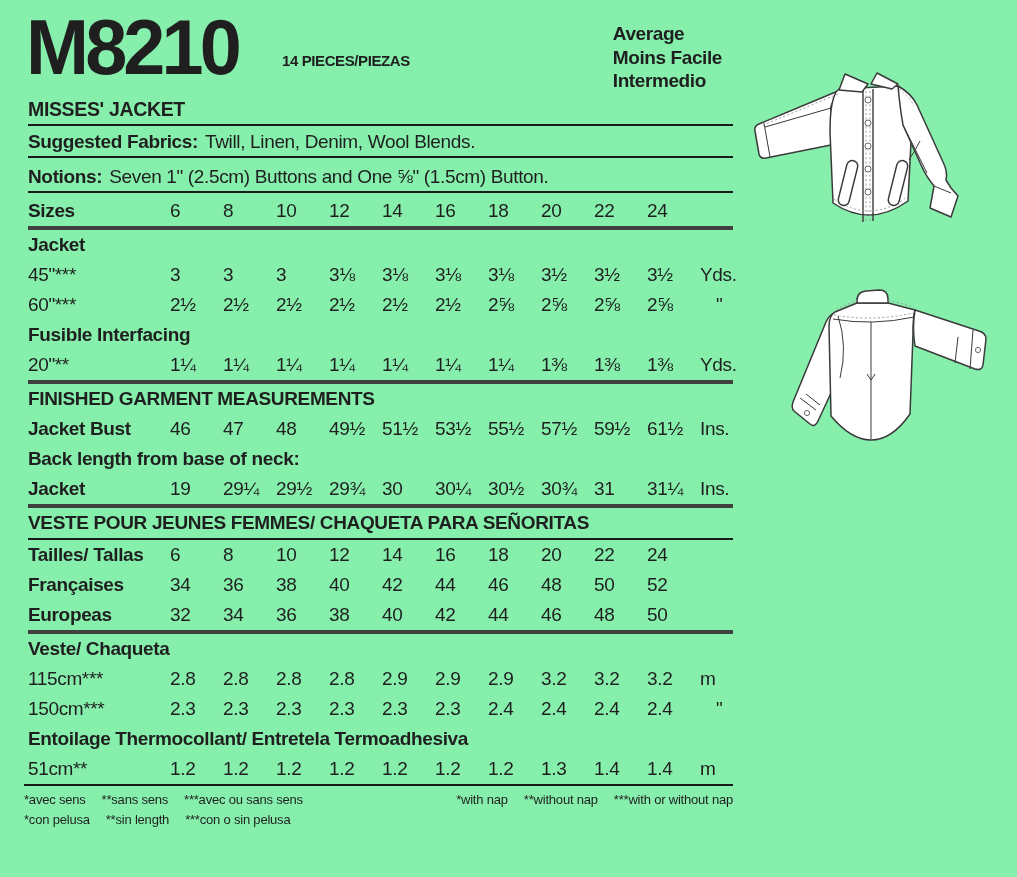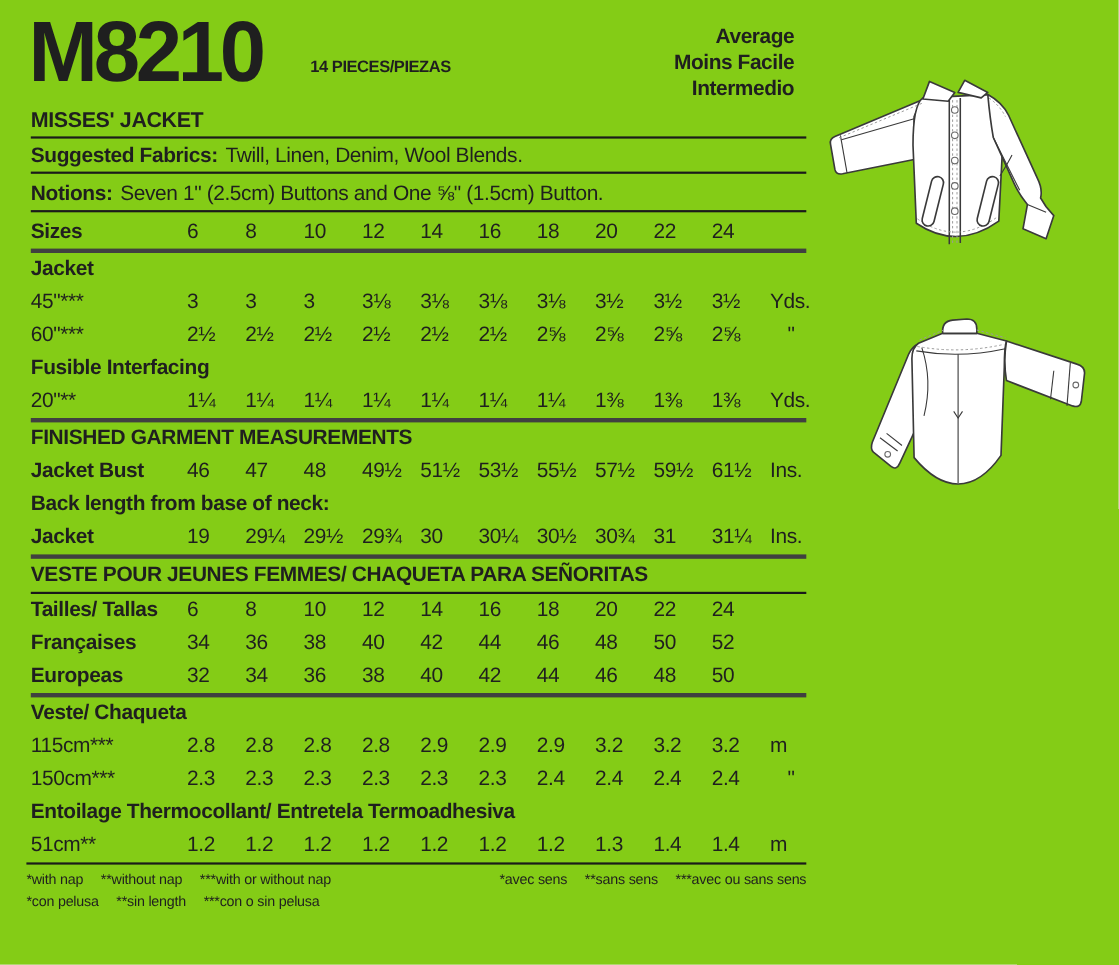--- a/index.html
+++ b/index.html
@@ -1,31 +1,31 @@
 <!DOCTYPE html>
 <html><head>
 <meta charset="utf-8">
 <style>
   html,body { margin:0; padding:0; background:#e9e9e9; }
   .page {
-    position:relative; width:1017px; height:877px; background:#84cc16;
+    position:relative; width:1017px; height:877px; background:#86efac;
     font-family:"Liberation Sans","DejaVu Sans",sans-serif;
     color:#1f1f1f; overflow:hidden;
     -webkit-font-smoothing:antialiased;
   }
   .abs { position:absolute; }
 
   
   .pattern-number {
     left:26px; top:16px; font-size:78px; font-weight:bold;
     letter-spacing:-4px; line-height:62px; transform:scaleX(0.97); transform-origin:left top;
   }
   .pieces-label { left:282px; top:52px; font-size:15px; letter-spacing:-0.4px; font-weight:bold; }
   .difficulty {
-    right:295px; top:22px; text-align:right; font-weight:bold;
+    right:295px; top:22px; text-align:left; font-weight:bold;
     font-size:19px; line-height:23.5px; letter-spacing:-0.4px;
   }
 
   
   .docline { left:28px; width:705px; display:flex; align-items:flex-end;
              border-bottom:2.5px solid #1a1a1a; letter-spacing:-0.35px; }
   .title-line { top:94px; height:30px; font-size:19.5px; font-weight:bold;text-align:right; }
   .fabrics-line { top:129px; height:27px; font-size:19px; }
   .notions-line { top:161px; height:30px; font-size:19px; }
   .docline b { font-weight:bold; margin-right:7px; white-space:pre; }
@@ -266,22 +266,22 @@
         <span class="cell">1.2</span>
         <span class="cell">1.3</span>
         <span class="cell">1.4</span>
         <span class="cell">1.4</span>
         <span class="unit">m</span>
       </div>
     </div>
 
   <div class="abs footnotes">
     <div class="fn-row">
+      <span class="fn-group"><span>*avec sens</span><span>**sans sens</span><span>***avec ou sans sens</span></span>
       <span class="fn-group"><span>*with nap</span><span>**without nap</span><span>***with or without nap</span></span>
-      <span class="fn-group"><span>*avec sens</span><span>**sans sens</span><span>***avec ou sans sens</span></span>
     </div>
     <div class="fn-row">
       <span class="fn-group"><span>*con pelusa</span><span>**sin length</span><span>***con o sin pelusa</span></span>
     </div>
   </div>
 
   <div class="abs illo" style="left:742px; top:70px; width:224px; height:160px;">
     <svg width="224" height="160" viewBox="0 0 224 160">
       <g fill="#ffffff" stroke="#3a3a3a" stroke-width="1.5" stroke-linejoin="round" stroke-linecap="round">
         <path d="M96,21 L17,54 Q12,56 13,61 L17,84 Q18,89 24,88 L89,75 L89,36 Z"></path>

